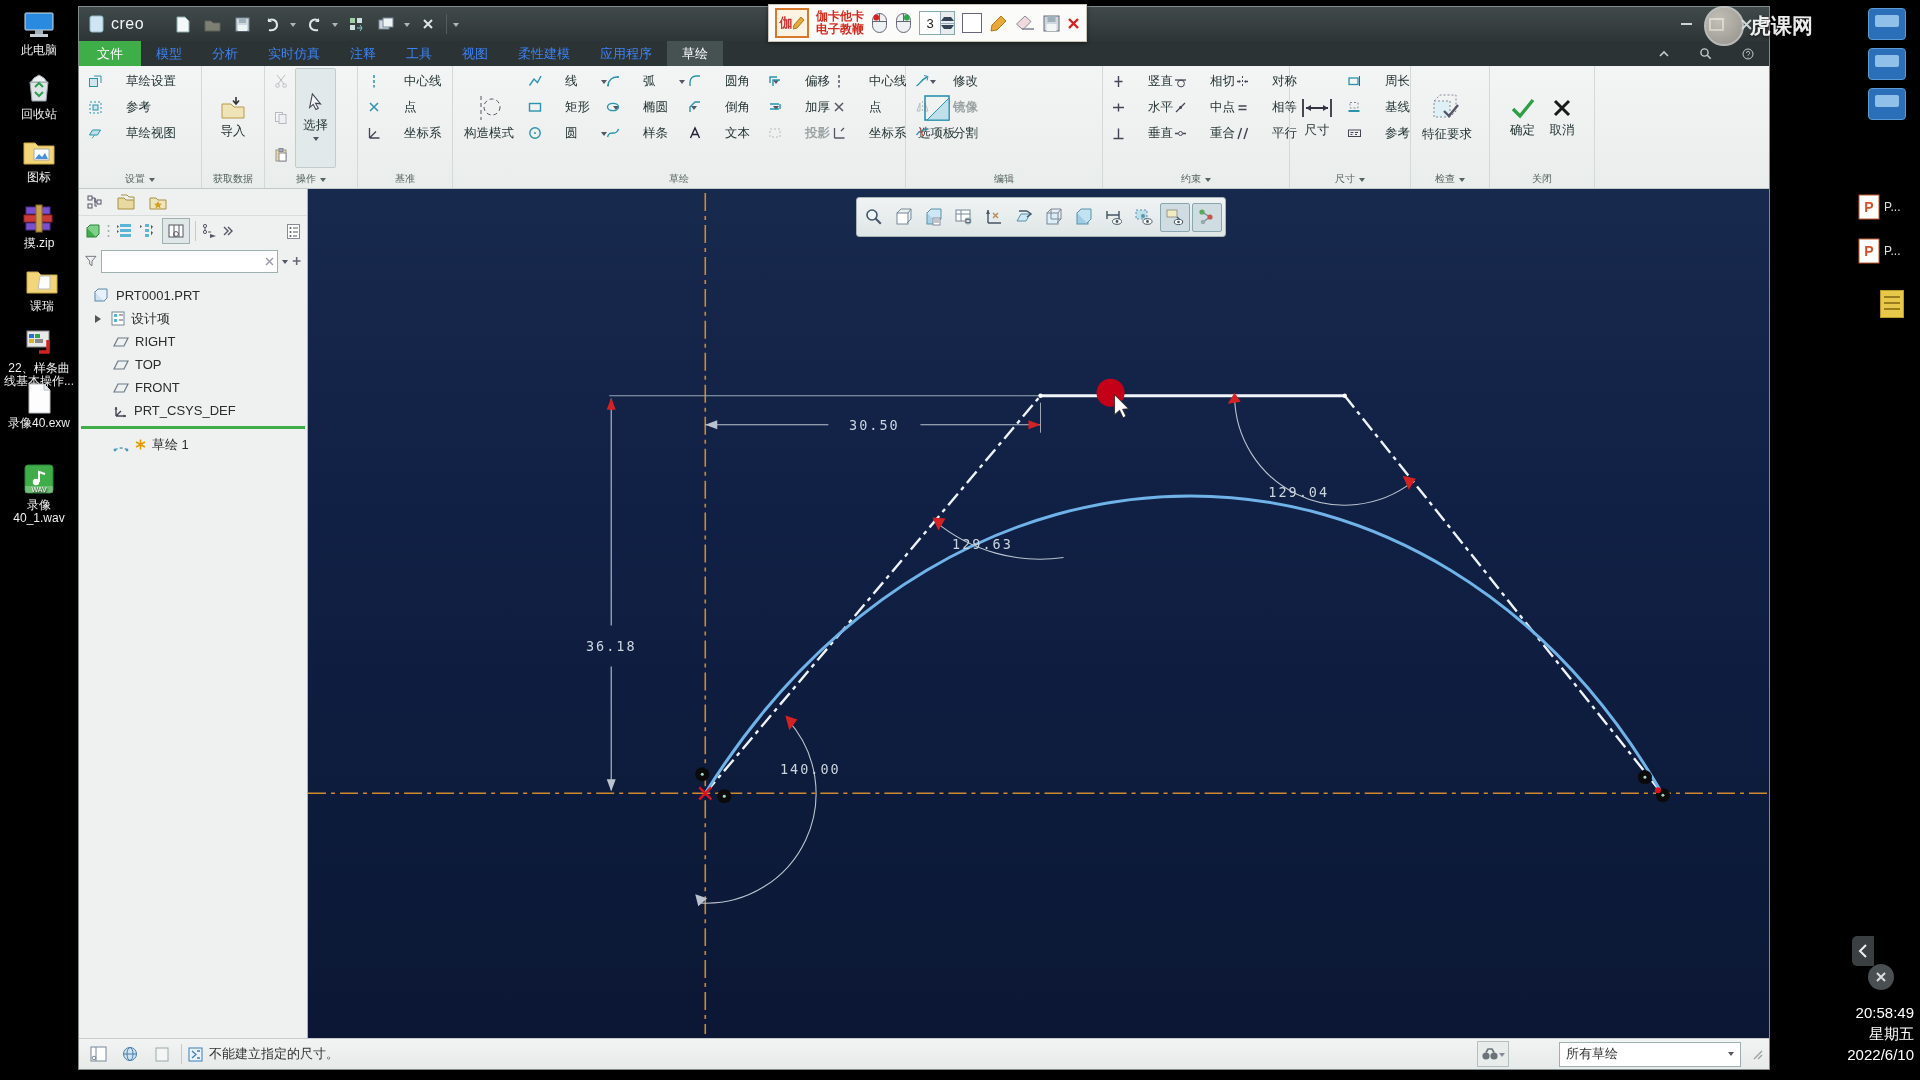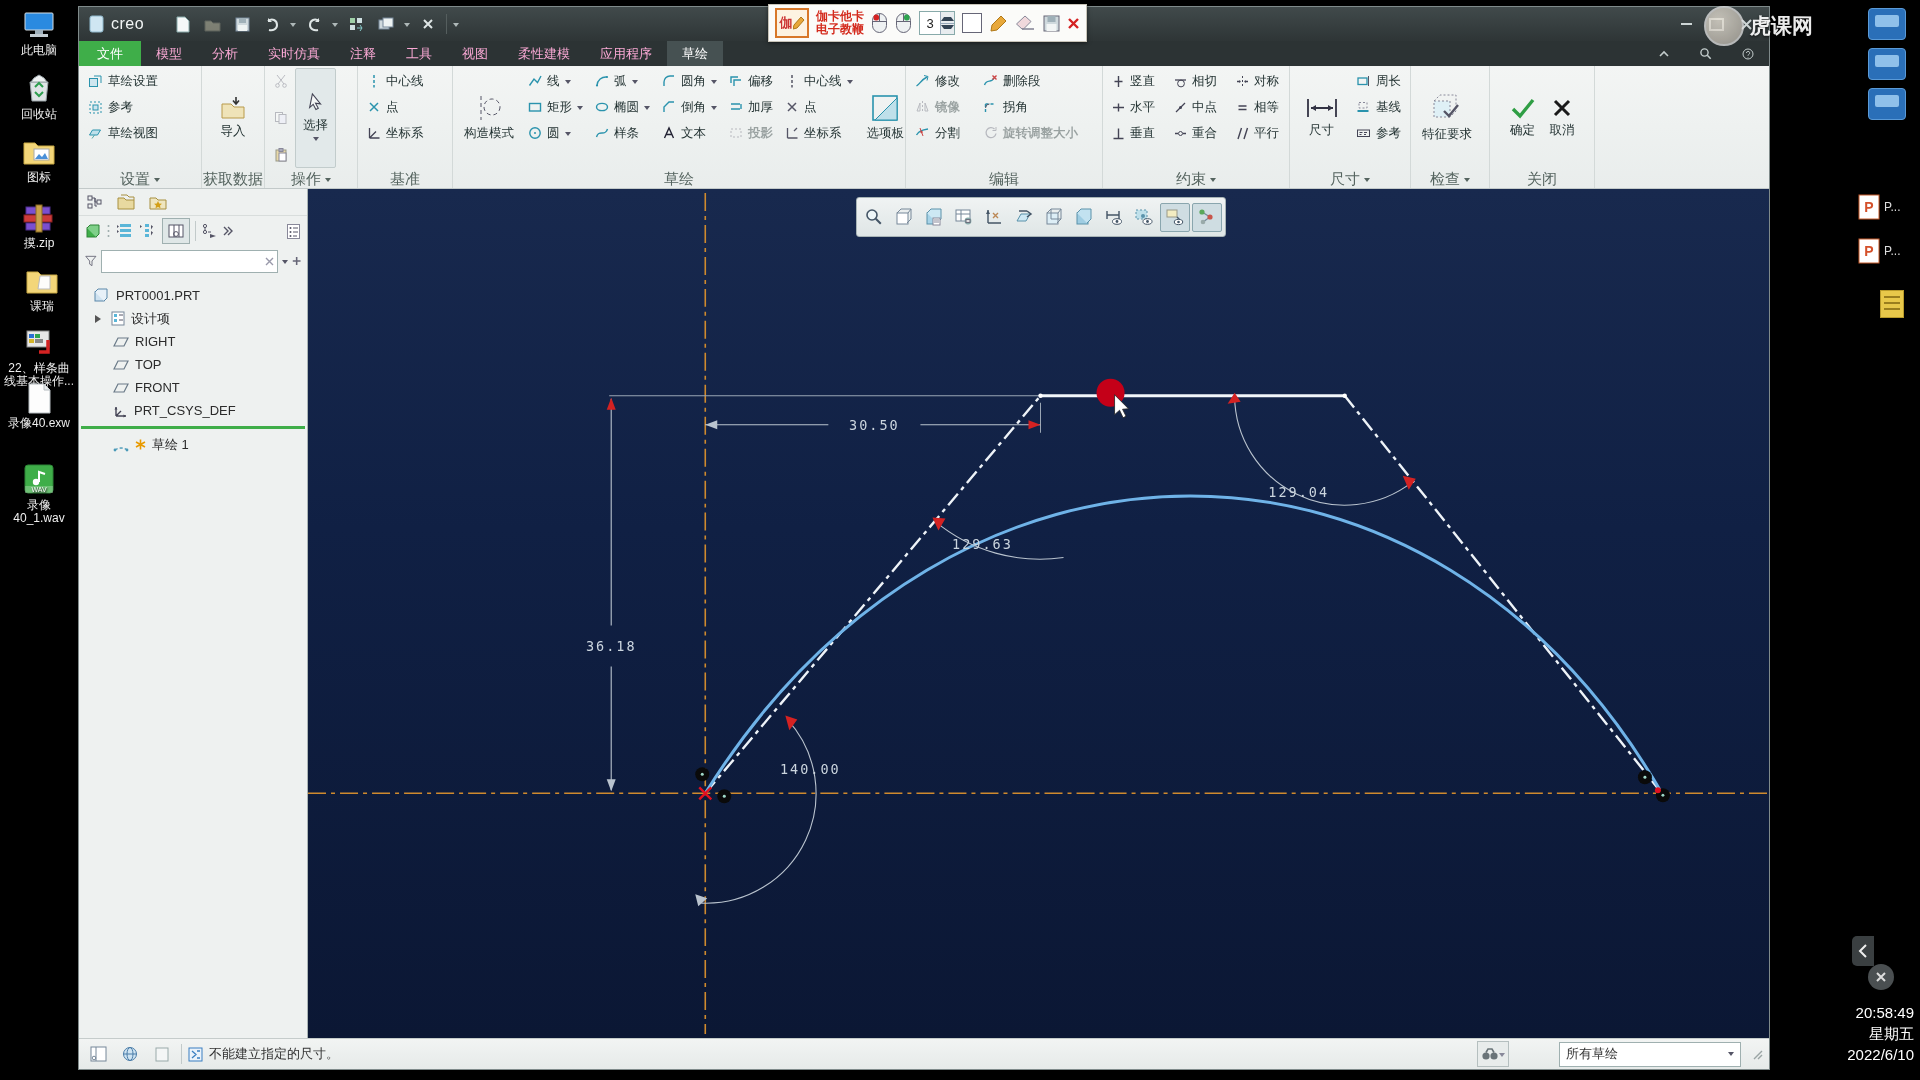--- a/index.html
+++ b/index.html
@@ -16,33 +16,33 @@
   .creo{position:absolute;left:78px;top:6px;width:1690px;height:1062px;display:flex;flex-direction:column;
     background:#eef1f0;border:1px solid #7f8a8a;box-shadow:0 0 14px rgba(0,0,0,.8);}
   .titlebar{height:34px;background:linear-gradient(#414a4b,#2e3536);display:flex;align-items:center;
     padding:0 10px;gap:6px;flex:none;}
   .applogo{display:flex;align-items:center;gap:6px;color:#f2f5f5;font-size:16px;letter-spacing:.5px;}
   .qai{width:24px;height:22px;display:flex;align-items:center;justify-content:center;border-radius:2px;}
   .dis{opacity:.4;font-weight:bold;}
   .downarr{width:0;height:0;border:3px solid transparent;border-top:4px solid #aeb8b8;margin-top:4px;}
   .winbtn{width:26px;height:18px;display:flex;align-items:center;justify-content:center;}
   .tabsrow{height:25px;background:#2c3334;display:flex;align-items:stretch;flex:none;}
-  .tab{padding:0 15px;display:flex;align-items:center;color:#f9a8d4;font-size:13px;cursor:default;}
+  .tab{padding:0 15px;display:flex;align-items:center;color:#3b82f6;font-size:13px;cursor:default;}
   .tab.file{background:#3fae49;color:#fff;padding:0 18px;}
   .tab.active{background:#465152;color:#fff;}
   .tabspace{flex:1;}
   
   .ribbon{height:122px;background:linear-gradient(#f3f5f4,#e9edec);display:flex;align-items:stretch;
     border-bottom:1px solid #c2c9c9;flex:none;}
   .rgroup{display:flex;flex-direction:column;border-right:1px solid #d3d9d8;}
   .gbody{flex:1;display:flex;align-items:stretch;padding:2px 4px;gap:2px;}
   .glabel{height:18px;display:flex;align-items:center;justify-content:center;gap:4px;
-    font-size:15px;color:#55645f;}
+    font-size:10px;color:#55645f;}
   .gcol{display:flex;flex-direction:column;justify-content:flex-start;}
-  .rbtn{display:flex;align-items:center;gap:5px;height:26px;padding:0 5px;font-size:12.5px;
+  .rbtn{display:flex;align-items:center;gap:23px;height:26px;padding:0 5px;font-size:12.5px;
     color:#1e2e2e;white-space:nowrap;border-radius:2px;}
   .bigbtn{display:flex;flex-direction:column;align-items:center;justify-content:center;gap:3px;
     padding:2px 7px;font-size:12.5px;color:#1e2e2e;text-align:center;border-radius:2px;white-space:nowrap;}
   .gi{flex:none;}
   
   .main{flex:1;display:flex;min-height:0;}
   .tree{width:228px;background:#eef1f0;border-right:1px solid #aab4b4;display:flex;flex-direction:column;
     font-size:13px;color:#2b2b2b;flex:none;}
   .ttabs{height:26px;display:flex;align-items:center;gap:14px;padding:0 8px;border-bottom:1px solid #d8dddc;}
   .ttools{height:30px;display:flex;align-items:center;gap:5px;padding:0 6px;}
@@ -577,43 +577,20 @@
             </div>
           <div class="rbtn">
               <svg class="gi" width="15" height="14" viewBox="0 0 15 14">
                 <path d="M1.5 9C4 5 7 4 13 3" stroke="#2a93ad" stroke-width="1.4" fill="none"></path>
                 <path d="M5 2l3 8" stroke="#c44" fill="none"></path>
                 <circle cx="6.5" cy="6" r="1.2" fill="#c44"></circle>
               </svg>
               <span>分割</span>
             </div>
         </div>
-        <div class="gcol">
-          <div class="rbtn">
-              <svg class="gi" width="15" height="14" viewBox="0 0 15 14">
-                <path d="M1.5 11C4 4 8 10 11 4" stroke="#2a93ad" stroke-width="1.4" fill="none"></path>
-                <path d="M9.5 1.5l4 4M13.5 1.5l-4 4" stroke="#c44" stroke-width="1.4"></path>
-              </svg>
-              <span>删除段</span>
-            </div>
-          <div class="rbtn">
-              <svg class="gi" width="15" height="14" viewBox="0 0 15 14">
-                <path d="M2.5 12V4M2.5 4h10" stroke="#2a93ad" stroke-width="1.4" fill="none" stroke-dasharray="3 2"></path>
-                <path d="M2.5 8a4 4 0 0 1 4-4" stroke="#556" fill="none"></path>
-              </svg>
-              <span>拐角</span>
-            </div>
-          <div class="rbtn dis">
-              <svg class="gi" width="15" height="14" viewBox="0 0 15 14">
-                <path d="M11.5 3A5 5 0 1 0 13 7.5" stroke="#667" stroke-width="1.3" fill="none"></path>
-                <path d="M13 1v3.5H9.5" stroke="#667" fill="none"></path>
-              </svg>
-              <span>旋转调整大小</span>
-            </div>
-        </div>
       </div>
       <div class="glabel">
           <span>编辑</span>
         </div>
     </div>
 
     <div class="rgroup" style="width:186px">
       <div class="gbody">
         <div class="gcol" style="width:60px">
           <div class="rbtn">

